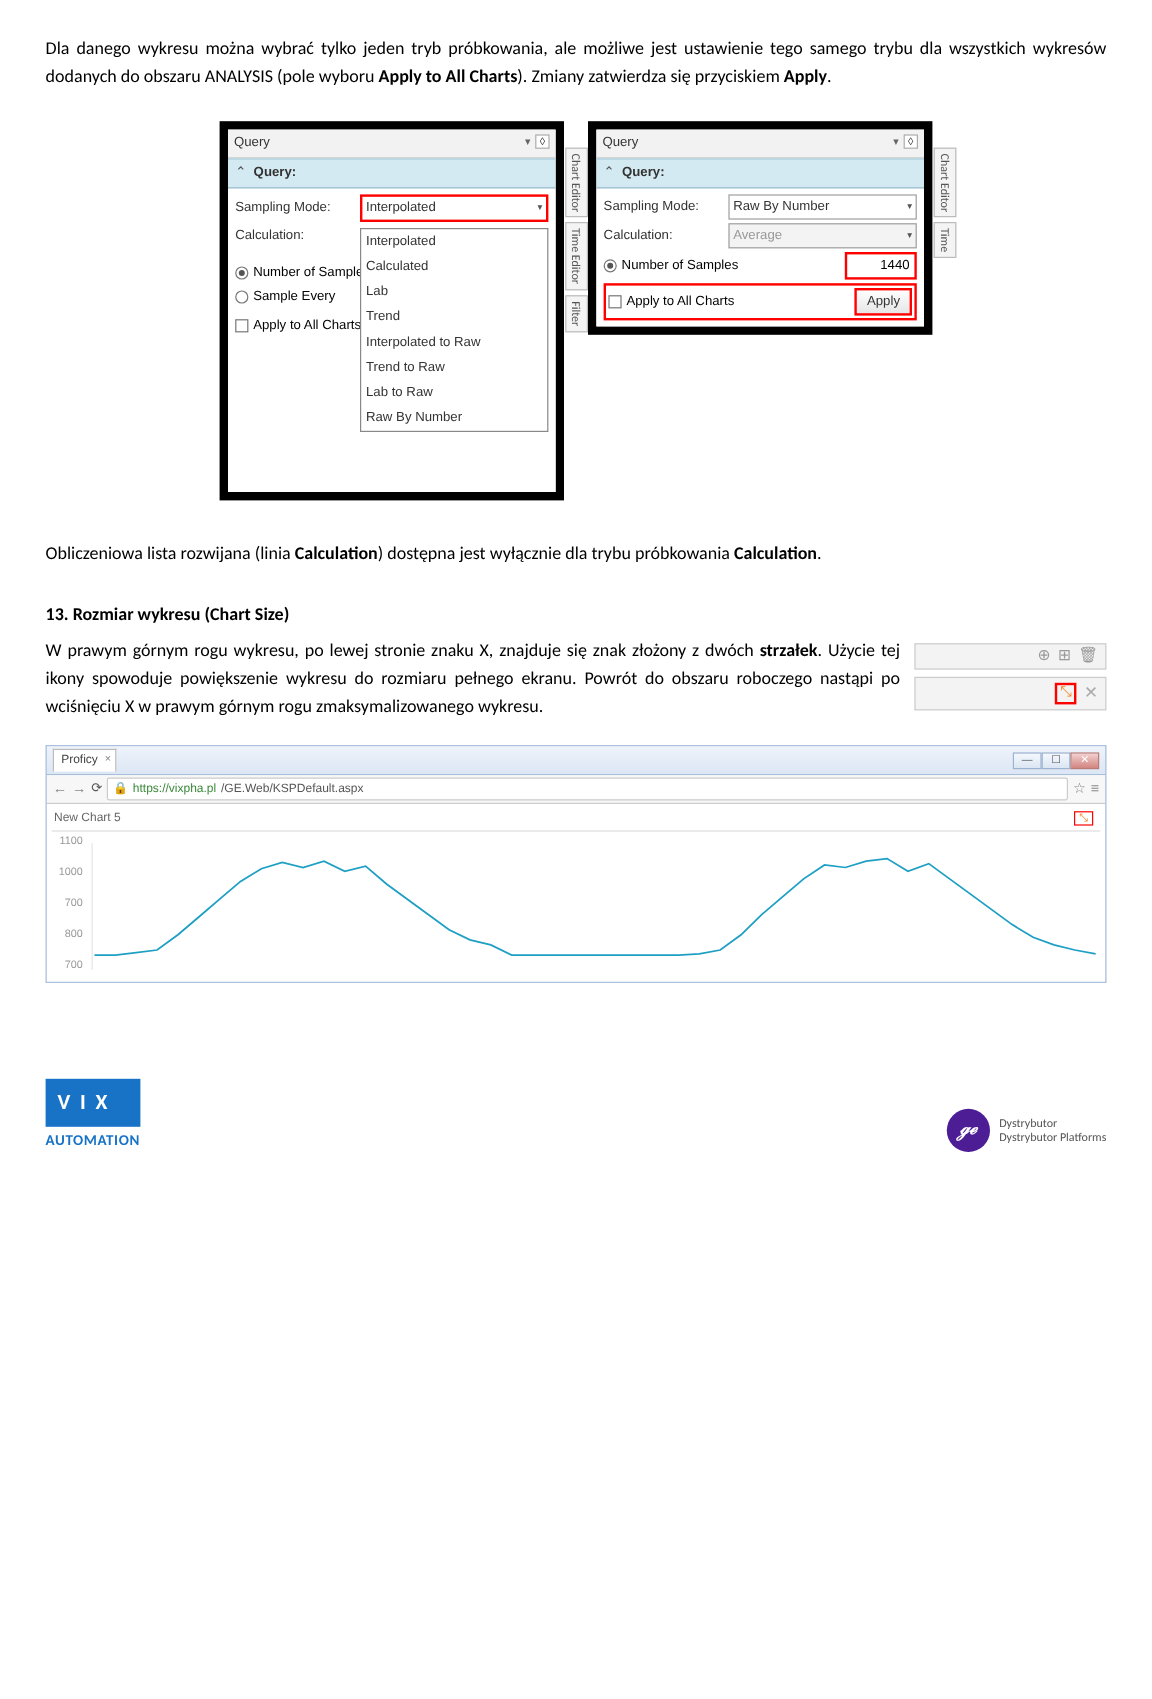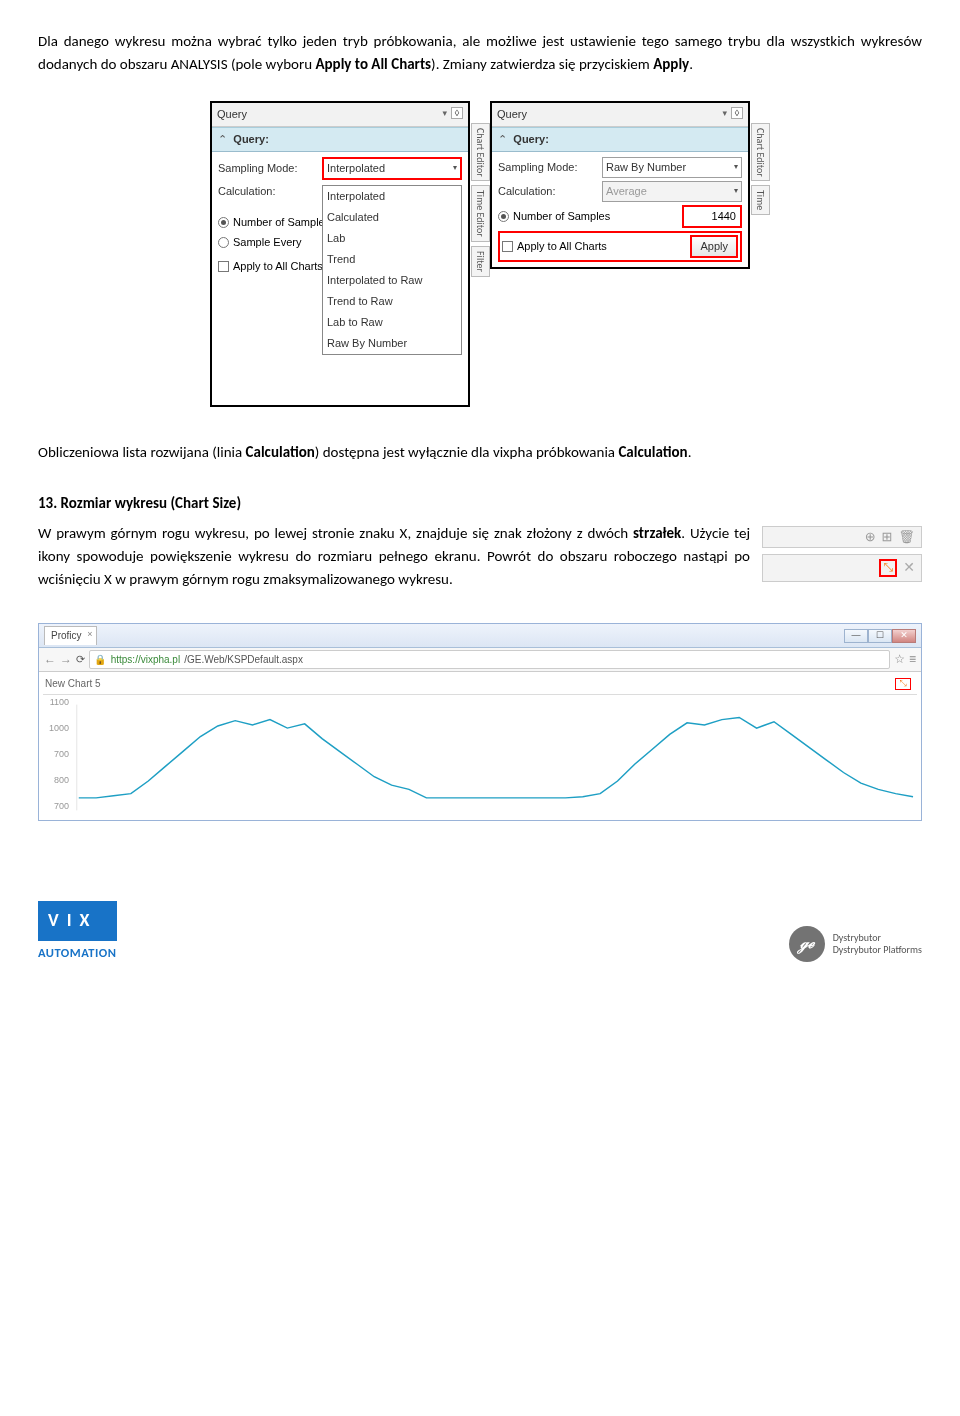--- a/index.html
+++ b/index.html
@@ -16,23 +16,23 @@
   p { margin: 0 0 12px 0; text-align: justify; }
   .bold { font-weight: bold; }
   .screenshots-row {
     display: flex;
     gap: 20px;
     justify-content: center;
     margin: 24px 0 34px;
     align-items: flex-start;
   }
   .panel {
-    width: 260px;
+    width: 287px;
     background: #f7f7f7;
-    border: 2px solid #000000;
+    border: 7px solid #000000;
     font-family: Tahoma, sans-serif;
     font-size: 11px;
     position: relative;
   }
   .panel-header {
     display: flex;
     justify-content: space-between;
     align-items: center;
     padding: 3px 5px;
     font-size: 11px;
@@ -170,21 +170,21 @@
     width: 18px; height: 18px;
     align-items:center;
     justify-content:center;
     color: #f58220;
     font-size: 12px;
   }
   .x-icon { color: #aaa; font-size: 14px; }
   .clearfix::after { content:""; display:block; clear:both; }
   
   .browser {
-    margin-top: 20px;
+    margin-top: 8px;
     border: 1px solid #9ab3d8;
     background: #f5f5f5;
     font-family: "Segoe UI", Tahoma, sans-serif;
     font-size: 10px;
   }
   .win-title {
     background: linear-gradient(#eef3fb,#dce6f4);
     display: flex;
     align-items: center;
     padding: 2px 5px;
@@ -294,21 +294,21 @@
   }
   .ge-wrap {
     display: flex;
     align-items: center;
     gap: 8px;
   }
   .ge-circle {
     width: 36px;
     height: 36px;
     border-radius: 50%;
-    background: #737373;
+    background: #4c1d95;
     color: #fff;
     display: inline-flex;
     align-items: center;
     justify-content: center;
     font-style: italic;
     font-family: Georgia, serif;
     font-size: 14px;
     font-weight: bold;
   }
   .ge-text {
@@ -427,21 +427,21 @@
     </div>
     <div class="sidetabs">
       <div class="tab">Chart Editor</div>
       <div class="tab">Time</div>
     </div>
   </div>
 
 </div>
 
 <p>
-  <span>Obliczeniowa lista rozwijana (linia </span><span class="bold">Calculation</span><span>) dostępna jest wyłącznie dla vixpha próbkowania </span><span class="bold">Calculation</span><span>.</span>
+  <span>Obliczeniowa lista rozwijana (linia </span><span class="bold">Calculation</span><span>) dostępna jest wyłącznie dla trybu próbkowania </span><span class="bold">Calculation</span><span>.</span>
 </p>
 
 <h3>13. Rozmiar wykresu (Chart Size)</h3>
 
 <div class="clearfix">
   <div class="icon-row">
     <div class="toolbar-small">
       <span>⊕</span>
       <span>⊞</span>
       <span>🗑</span>

